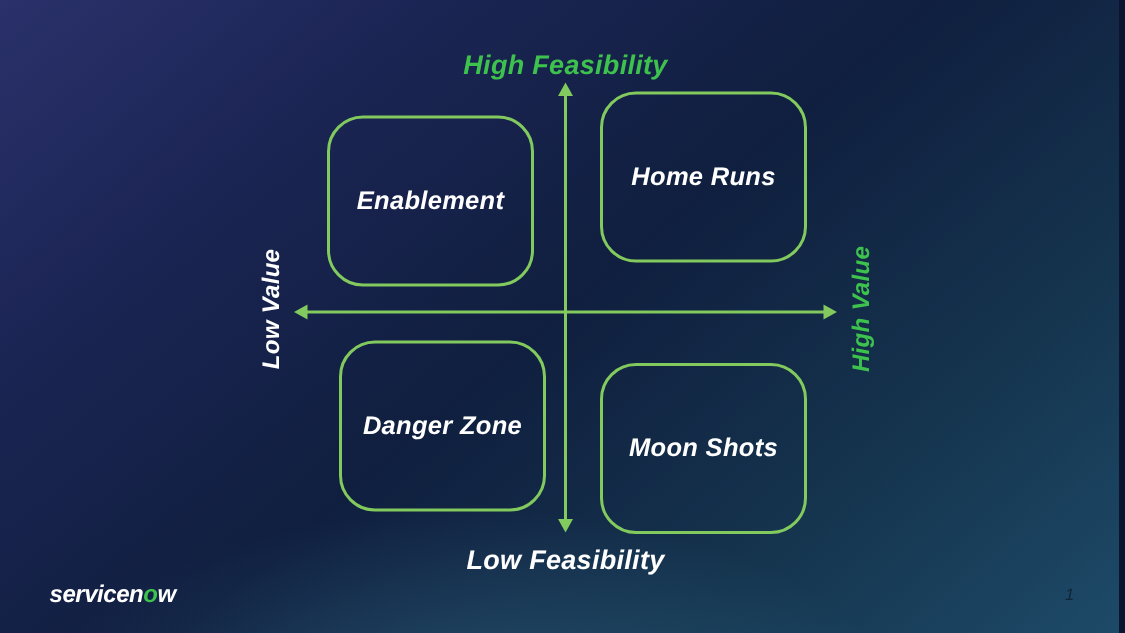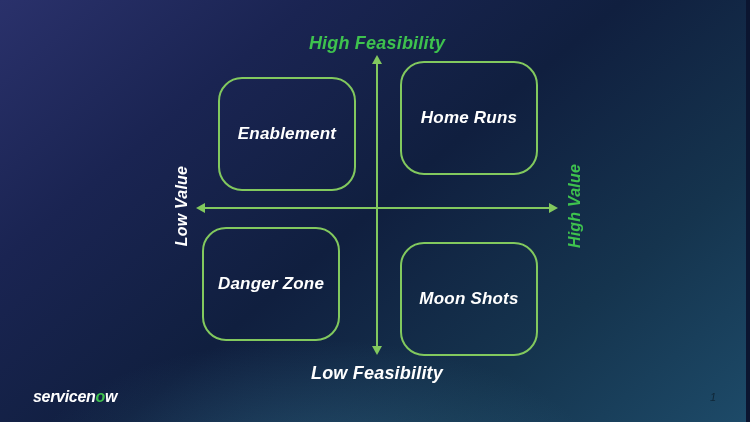--- a/index.html
+++ b/index.html
@@ -65,21 +65,21 @@
     width: 138px; height: 114px;
     border: 2px solid var(--green-line);
     border-radius: 24px;
     display: flex; align-items: center; justify-content: center;
     color: var(--text-white);
     font-size: 17px; font-weight: bold;
     letter-spacing: 0.2px;
   }
   .quadrant.tl { left: 218px; top: 77px; }
   .quadrant.tr { left: 400px; top: 61px; }
-  .quadrant.bl { left: 202px; top: 227px; }
+  .quadrant.bl { left: 226px; top: 227px; }
   .quadrant.br { left: 400px; top: 242px; }
 
   
   .axis-label {
     position: absolute;
     font-weight: bold;
     letter-spacing: 0.2px;
   }
   .axis-label.top {
     left: 0; top: 33px; width: 754px;

